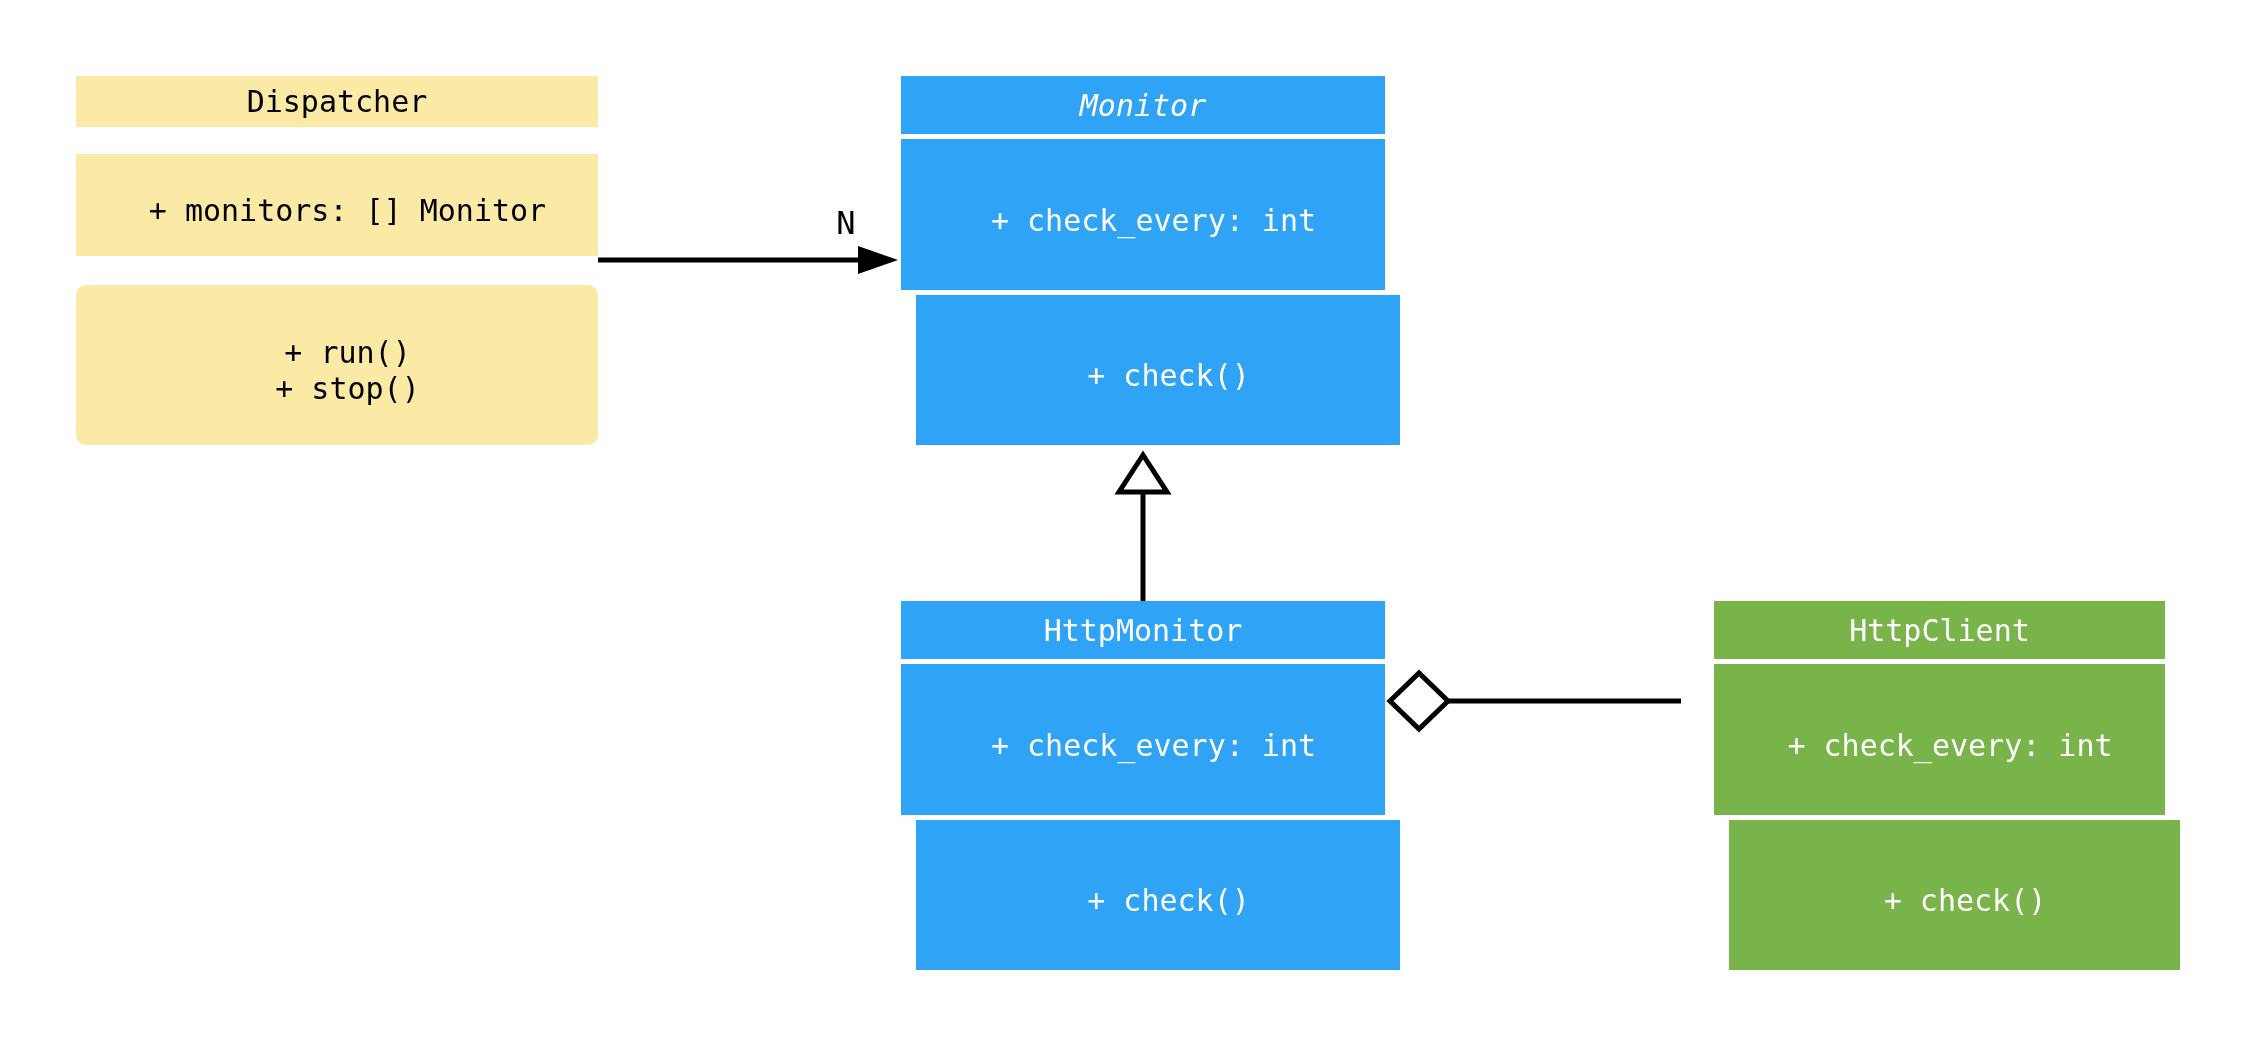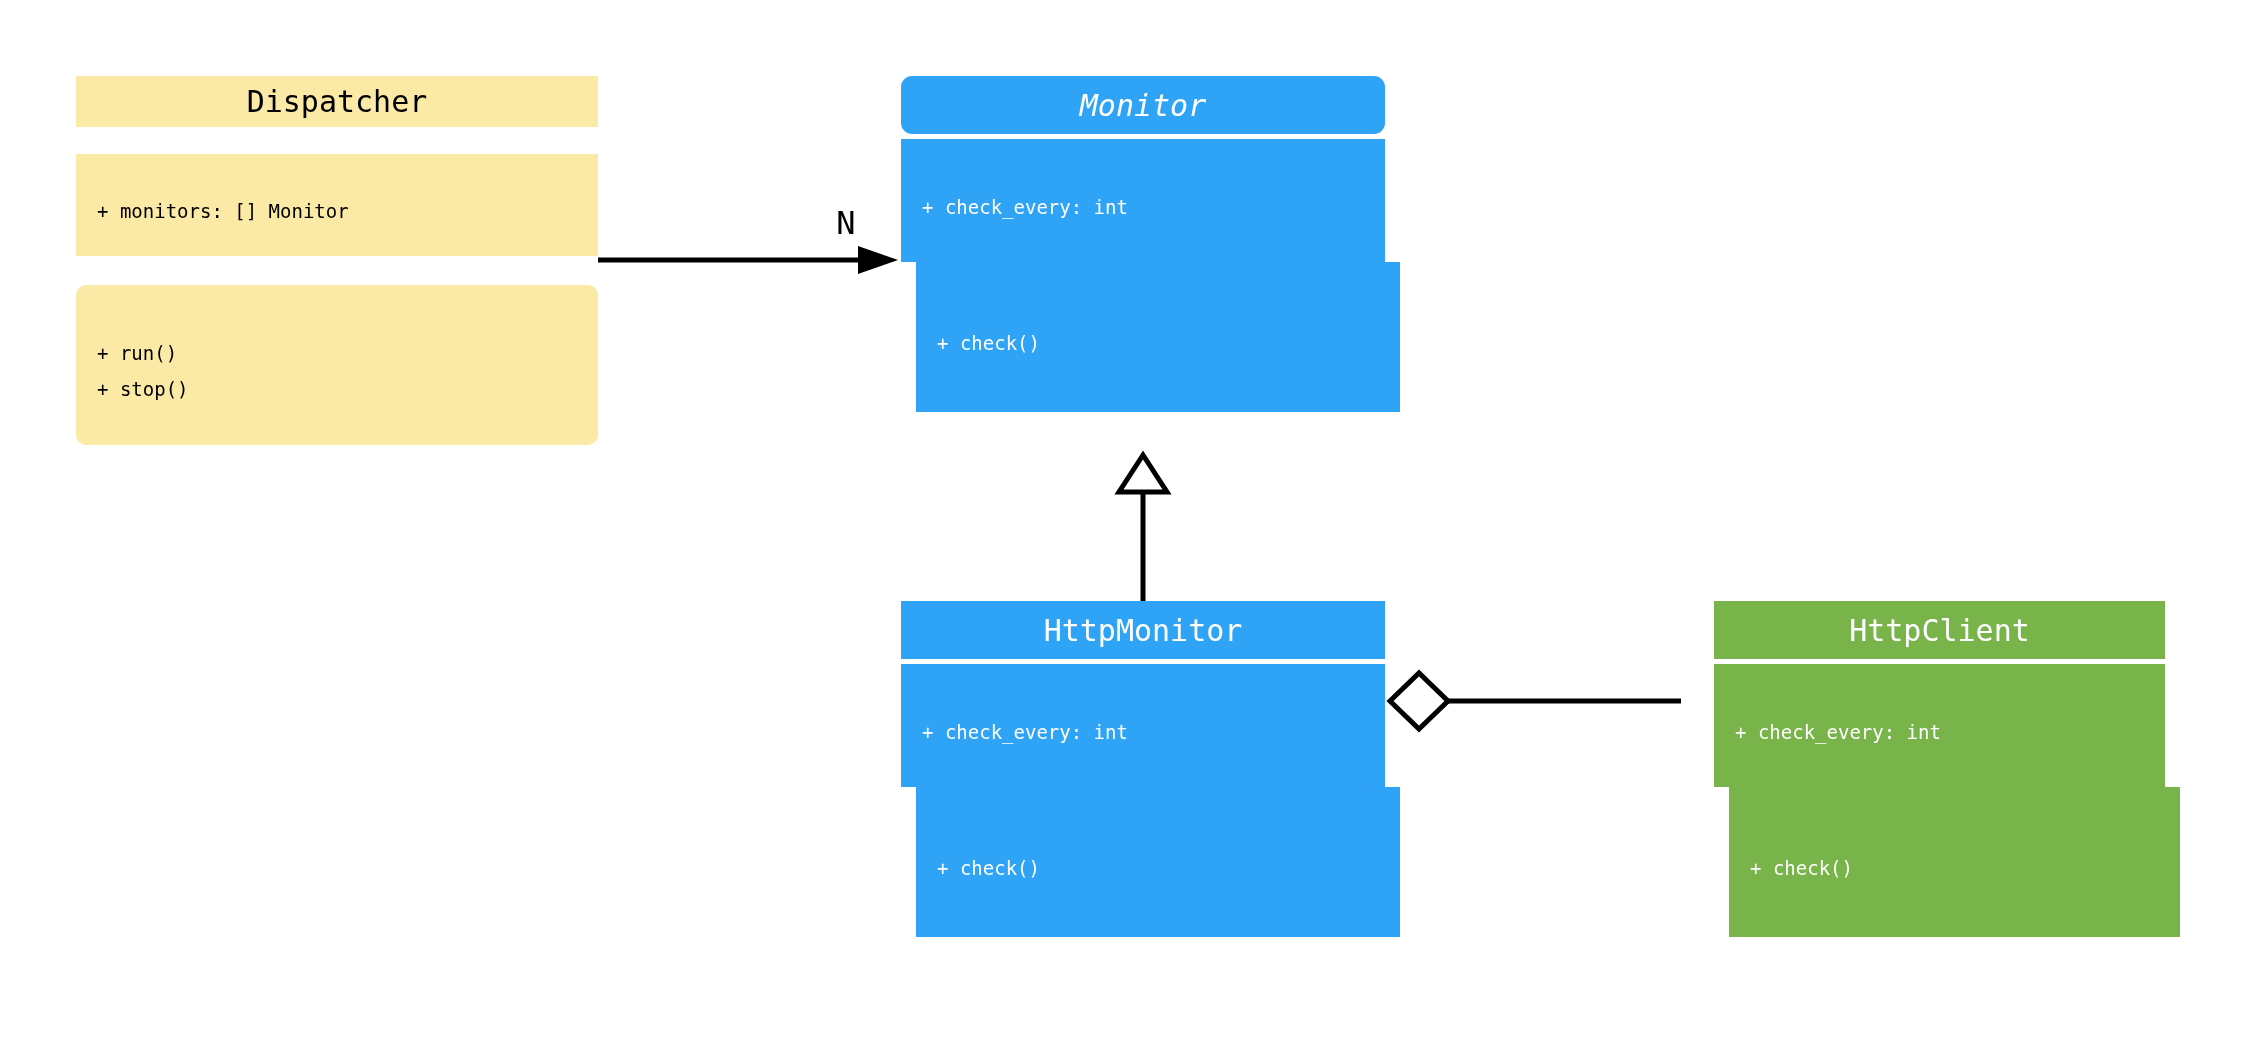--- a/index.html
+++ b/index.html
@@ -16,43 +16,43 @@
   }
 
   .class-box { position:absolute; display:flex; flex-direction:column; }
   .sec { width:100%; }
   .sec-title {
     display:flex; align-items:center; justify-content:center;
     font-size:30px; letter-spacing:0;
   }
   .sec-body {
     display:flex; flex-direction:column; justify-content:center;
-    padding-left:21px; padding-top:12px; font-size:19px; line-height:36px;
+    padding-left:21px; padding-top:12px; font-size:30px; line-height:36px;text-align:center;
   }
 
   
   .theme-yellow .sec { background:var(--c-yellow); color:var(--c-text_dark); }
   .theme-blue   .sec { background:var(--c-blue);   color:var(--c-text_light); }
   .theme-green  .sec { background:var(--c-green);  color:var(--c-text_light); }
 
   
   .box-dispatcher { left:76px; top:76px; width:522px; height:369px;gap:23px; }
   .box-dispatcher .sec-title   { height:59px;  margin-bottom:4px; }
   .box-dispatcher .sec-attrs   { height:117px; margin-bottom:6px; }
   .box-dispatcher .sec-methods { height:183px;border-radius:10px; }
 
   .box-std .sec-title   { height:58px;  margin-bottom:5px; }
-  .box-std .sec-attrs   { height:123px; }
+  .box-std .sec-attrs   { height:151px; margin-bottom:5px; }
   .box-std .sec-methods { height:150px;margin-left:15px; }
 
   .box-monitor     { left:901px;  top:76px;  width:484px; height:369px; }
   .box-httpmonitor { left:901px;  top:601px; width:484px; height:369px; }
   .box-httpclient  { left:1681px; top:601px; width:484px; height:369px;padding-left:33px; }
 
-  .italic { font-style:italic;border-radius:11px; }
+  .italic { font-style:italic; }
 
   
   #overlay { position:absolute; left:0; top:0; width:2244px; height:1048px; }
   .rel-line { stroke:var(--c-line); stroke-width:5; fill:none; }
   .rel-solid-head { fill:var(--c-line); stroke:none; }
   .rel-hollow { fill:var(--c-background); stroke:var(--c-line); stroke-width:5; stroke-linejoin:miter; }
 
   .multiplicity-label {
     position:absolute; left:826px; top:204px; width:40px;
     text-align:center; font-size:32px; color:var(--c-text_dark);

